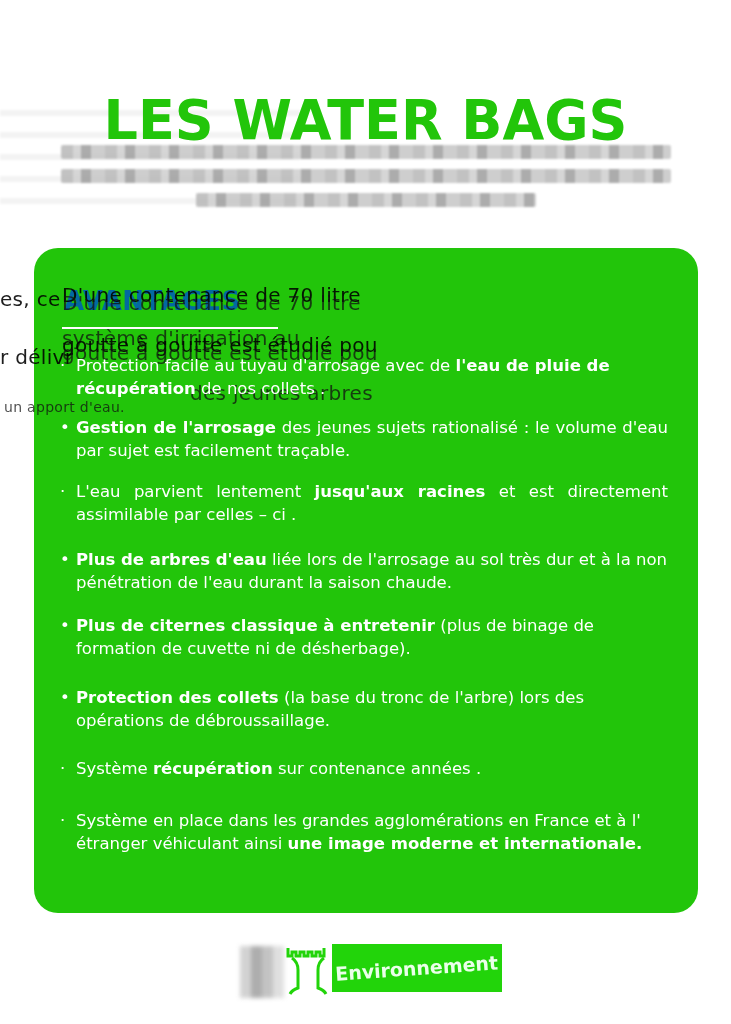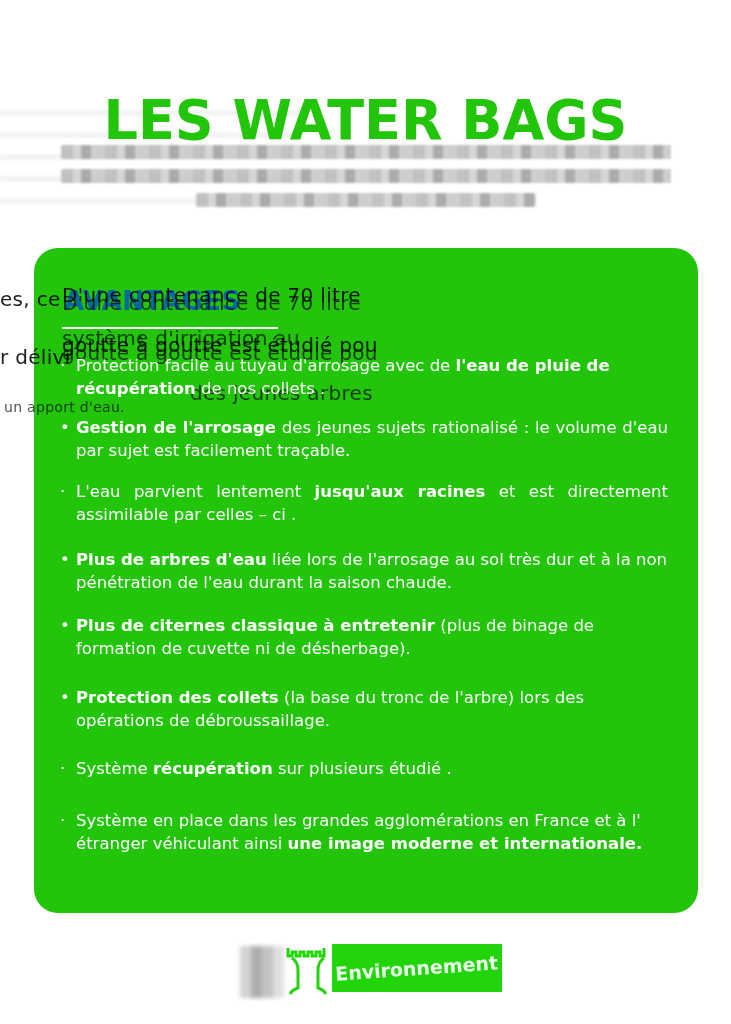--- a/index.html
+++ b/index.html
@@ -115,21 +115,21 @@
   <div class="bullet" style="top:260px;">
     <span class="dot">•</span>
     <span></span><b>Plus de citernes classique à entretenir</b><span> (plus de binage de formation de cuvette ni de désherbage).</span>
   </div>
   <div class="bullet" style="top:332px;">
     <span class="dot">•</span>
     <span></span><b>Protection des collets</b><span> (la base du tronc de l'arbre) lors des opérations de débroussaillage.</span>
   </div>
   <div class="bullet" style="top:403px;">
     <span class="dot">·</span>
-    <span>Système </span><b>récupération</b><span> sur plusieurs étudié .</span>
+    <span>Système </span><b>récupération</b><span> sur contenance années .</span>
   </div>
   <div class="bullet" style="top:455px;">
     <span class="dot">·</span>
     <span>Système en place dans les grandes agglomérations en France et à l' étranger véhiculant ainsi </span><b>une image moderne et internationale.</b><span></span>
   </div>
 </div>
 
 <div class="logo">
   <div class="logo-blur"></div>
   <svg class="logo-tower" viewBox="0 0 48 52">

